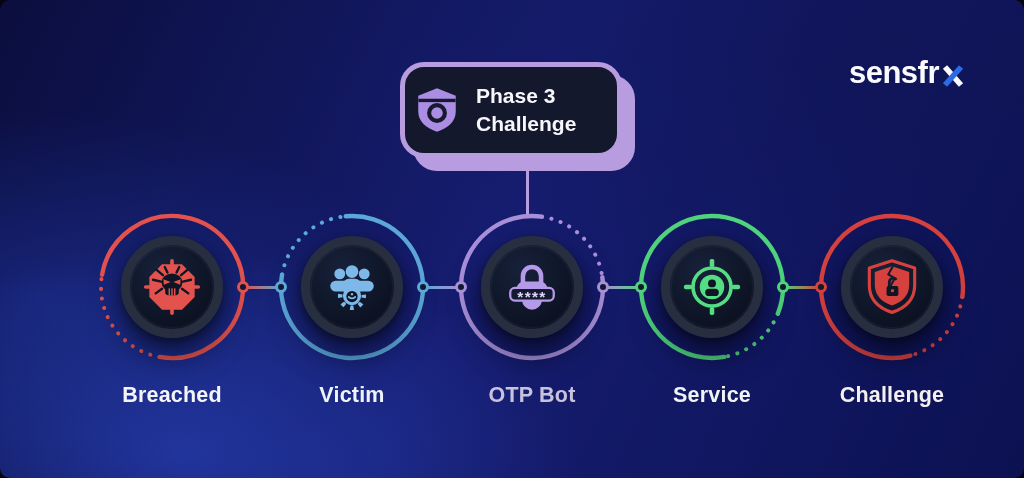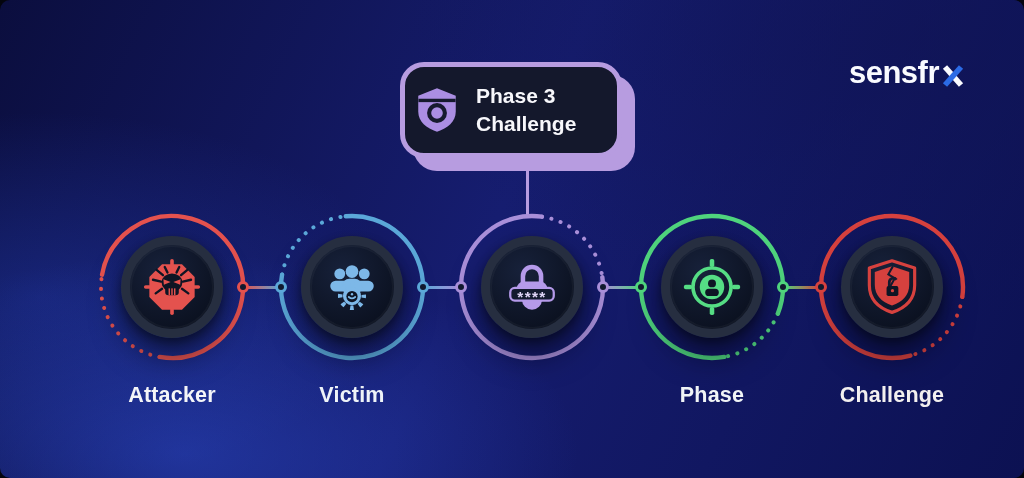--- a/index.html
+++ b/index.html
@@ -109,21 +109,21 @@
         <polygon fill="currentColor" points="22.5,23.5 30.5,26.5 23,29.5"></polygon>
         <polygon fill="currentColor" points="41.5,23.5 33.5,26.5 41,29.5"></polygon>
         <g fill="currentColor">
             <rect x="28.2" y="33.5" width="1.6" height="7.5"></rect>
             <rect x="31.2" y="33.5" width="1.6" height="7.5"></rect>
             <rect x="34.2" y="33.5" width="1.6" height="7.5"></rect>
           </g>
       </svg>
     </div>
     <div class="cdot r"></div>
-    <div class="nlabel">Attacker</div>
+    <div class="nlabel">Breached</div>
   </div>
 
   <div class="node" style="left: 272px; --c: #5ba8d9; --lc: #eef3f8;">
     <svg class="arc" viewBox="0 0 160 160">
       <path class="solid" d="M 73.81 9.27 A 71 71 0 1 1 10.08 67.67"></path>
       <path class="dots" d="M 10.08 67.67 A 71 71 0 0 1 73.81 9.27"></path>
     </svg>
     <div class="disc">
       <svg viewBox="0 0 64 64">
         <g fill="#7db8e8">
@@ -154,20 +154,21 @@
       <svg viewBox="0 0 64 64">
         <path d="M22 28 v-8 a10 10 0 0 1 20 0 v8" fill="none" stroke="#b59aea" stroke-width="5"></path>
         <rect x="15" y="26" width="34" height="22" rx="8" fill="#b59aea"></rect>
         <circle cx="32" cy="46" r="11" fill="#b59aea"></circle>
         <rect x="8" y="33" width="48" height="14" rx="5" fill="#131a2f" stroke="#b59aea" stroke-width="2.5"></rect>
         <text x="32" y="48.5" text-anchor="middle" font-size="17" font-weight="bold" fill="#e0d6f7" letter-spacing="1.5">****</text>
       </svg>
     </div>
     <div class="cdot l"></div>
     <div class="cdot r"></div>
+    <div class="nlabel">OTP Bot</div>
   </div>
 
   <div class="node" style="left: 632px; --c: #4fd47d; --lc: #f0f4f6;">
     <svg class="arc" viewBox="0 0 160 160">
       <path class="solid" d="M 92.33 149.92 A 71 71 0 1 1 145.83 106.60"></path>
       <path class="dots" d="M 145.83 106.60 A 71 71 0 0 1 92.33 149.92"></path>
     </svg>
     <div class="disc">
       <svg viewBox="0 0 64 64">
         <circle cx="32" cy="32" r="21" fill="none" stroke="#55dd84" stroke-width="4"></circle>
@@ -177,21 +178,21 @@
           <rect x="1" y="29.5" width="9" height="5" rx="2"></rect>
             <rect x="54" y="29.5" width="9" height="5" rx="2"></rect>
           <circle cx="32" cy="32" r="13.5"></circle>
         </g>
         <circle class="ink" cx="32" cy="28" r="4.4"></circle>
         <rect class="ink" x="24.5" y="34" width="15" height="8" rx="4"></rect>
       </svg>
     </div>
     <div class="cdot l"></div>
     <div class="cdot r"></div>
-    <div class="nlabel">Phase</div>
+    <div class="nlabel">Service</div>
   </div>
 
   <div class="node" style="left: 812px; --c: #d6413e; --lc: #f3f0ef;">
     <svg class="arc" viewBox="0 0 160 160">
       <path class="solid" d="M 98.37 148.58 A 71 71 0 1 1 150.31 89.88"></path>
       <path class="dots" d="M 150.31 89.88 A 71 71 0 0 1 98.37 148.58"></path>
     </svg>
     <div class="disc">
       <svg viewBox="0 0 64 64">
         <path d="M32 3 L57 11 V30 C57 45 47 55 32 60 C17 55 7 45 7 30 V11 Z" fill="none" stroke="currentColor" stroke-width="3.5" stroke-linejoin="round"></path>

